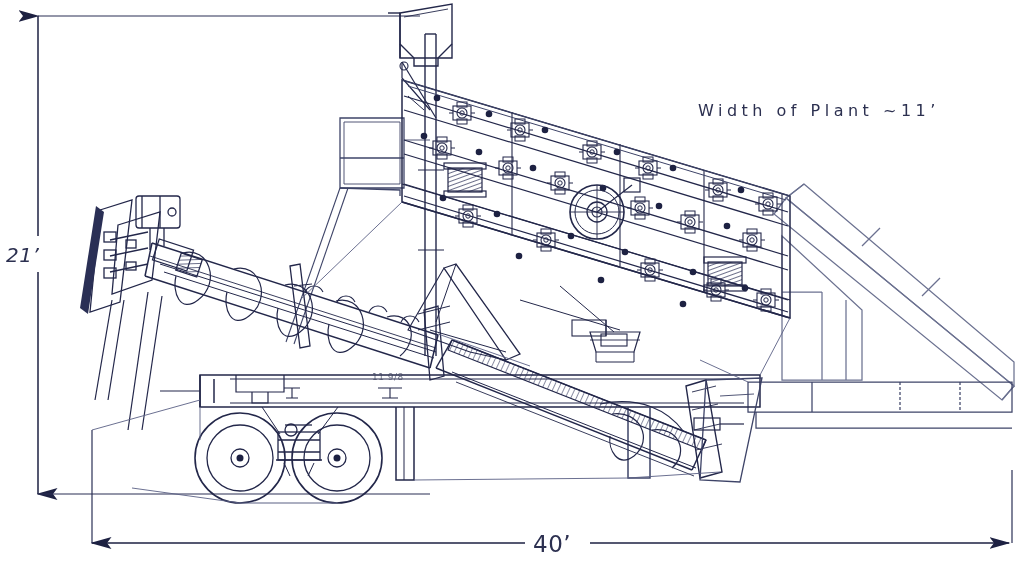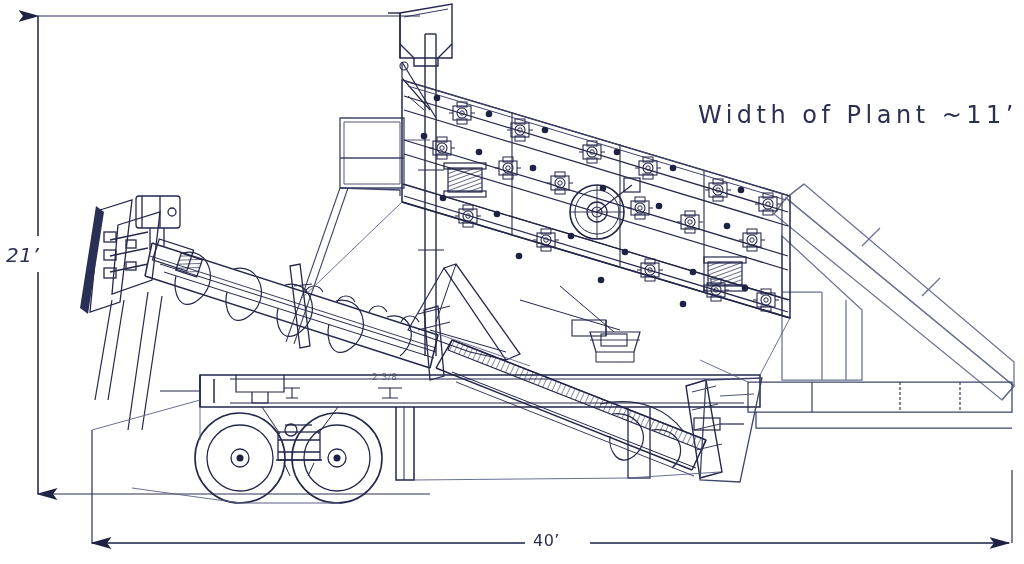--- a/index.html
+++ b/index.html
@@ -35,27 +35,27 @@
   #label-height {
     left: 6px;
     top: 243px;
     font-size: 20px;
     letter-spacing: 0.5px;
     font-style: italic;
   }
   #label-width {
     left: 533px;
     top: 531px;
-    font-size: 16px;
+    font-size: 23px;
     letter-spacing: 0.5px;
   }
   #label-plant-width {
     left: 698px;
     top: 101px;
-    font-size: 24px;
+    font-size: 16px;
     letter-spacing: 4.5px;
   }
   #label-detail-dim {
     left: 372px;
     top: 372px;
     font-size: 9px;
     color: #3a3f5c;
     letter-spacing: 0.5px;
     opacity: 0.75;
   }
@@ -451,15 +451,15 @@
       <path d="M132 488 L240 503"></path>
     </g>
   </svg>
 
   <div class="dim-text" id="label-height">21’</div>
 
   <div class="dim-text" id="label-width">40’</div>
 
   <div class="dim-text" id="label-plant-width">Width of Plant ~11’</div>
 
-  <div class="dim-text" id="label-detail-dim">2 3/8</div>
+  <div class="dim-text" id="label-detail-dim">11 9/8</div>
 
 </div>
 
 </body></html>

